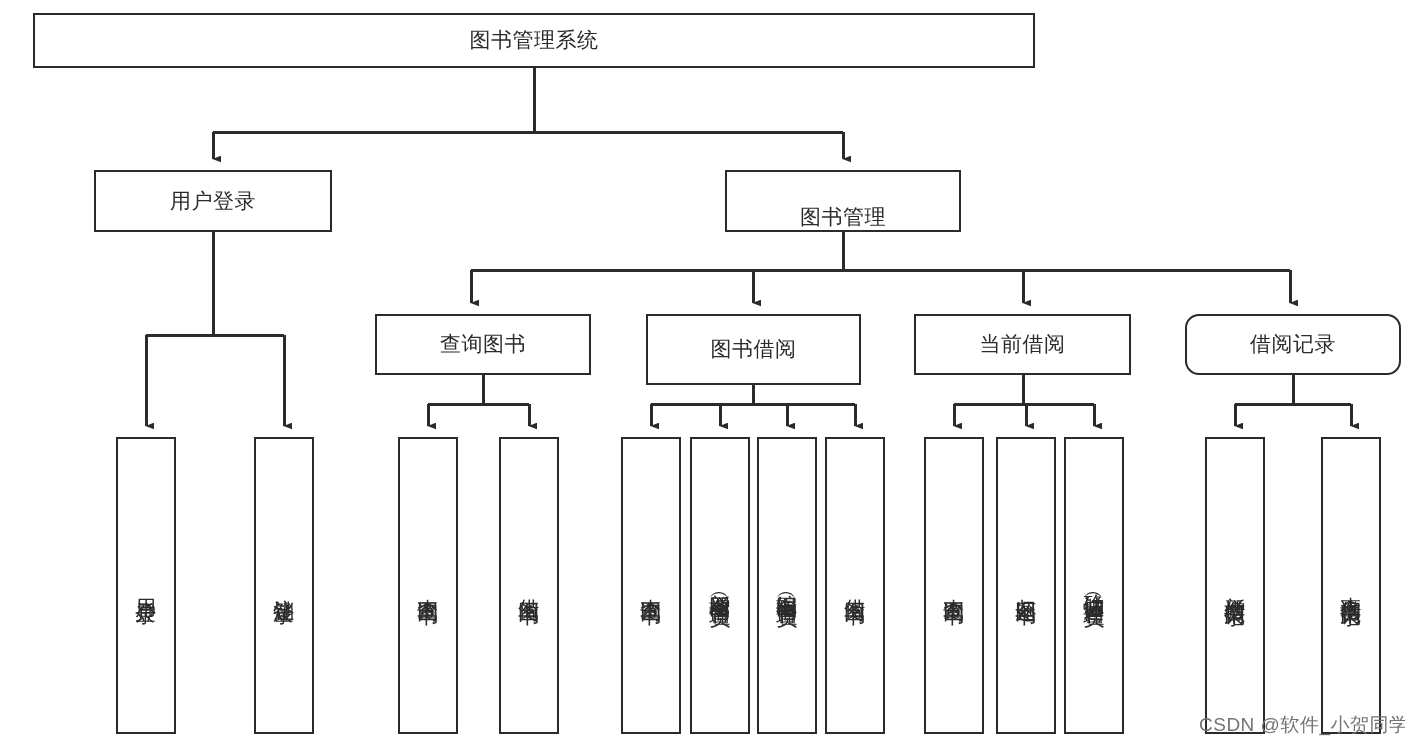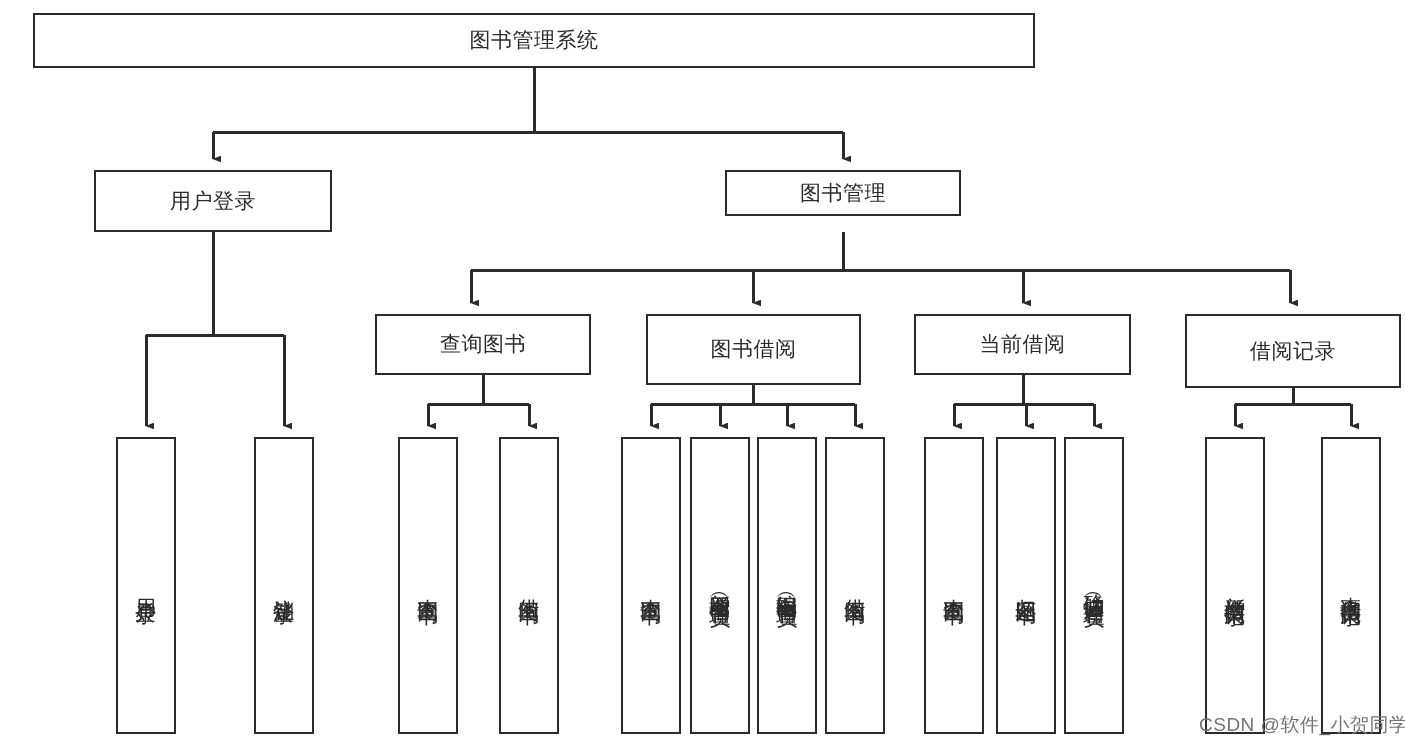--- a/index.html
+++ b/index.html
@@ -124,33 +124,33 @@
       </g>
   </svg>
 
   <div id="node-layer">
       <div class="node-box" style="left: 20px; top: 13px; width: 1002px; height: 55px;">
         <div class="node-label">图书管理系统</div>
       </div>
       <div class="node-box" style="left: 81px; top: 170px; width: 238px; height: 62px;">
         <div class="node-label">用户登录</div>
       </div>
-      <div class="node-box" style="left: 712px; top: 170px; width: 236px; height: 46px;">
+      <div class="node-box" style="left: 712px; top: 170px; width: 236px; height: 62px; align-items: flex-end;">
         <div class="node-label">图书管理</div>
       </div>
       <div class="node-box" style="left: 362px; top: 314px; width: 216px; height: 61px;">
         <div class="node-label">查询图书</div>
       </div>
       <div class="node-box" style="left: 633px; top: 314px; width: 215px; height: 71px;">
         <div class="node-label">图书借阅</div>
       </div>
       <div class="node-box" style="left: 901px; top: 314px; width: 217px; height: 61px;">
         <div class="node-label">当前借阅</div>
       </div>
-      <div class="node-box" style="left: 1172px; top: 314px; width: 216px; height: 74px;">
+      <div class="node-box" style="left: 1172px; top: 314px; width: 216px; height: 61px; border-radius: 14px;">
         <div class="node-label">借阅记录</div>
       </div>
       <div class="leaf-box" style="left: 103px; top: 437px; width: 60px; height: 297px;">
         <div class="leaf-label">用户登录</div>
       </div>
       <div class="leaf-box" style="left: 241px; top: 437px; width: 60px; height: 297px;">
         <div class="leaf-label">注销登录</div>
       </div>
       <div class="leaf-box" style="left: 385px; top: 437px; width: 60px; height: 297px;">
         <div class="leaf-label">查询图书</div>

